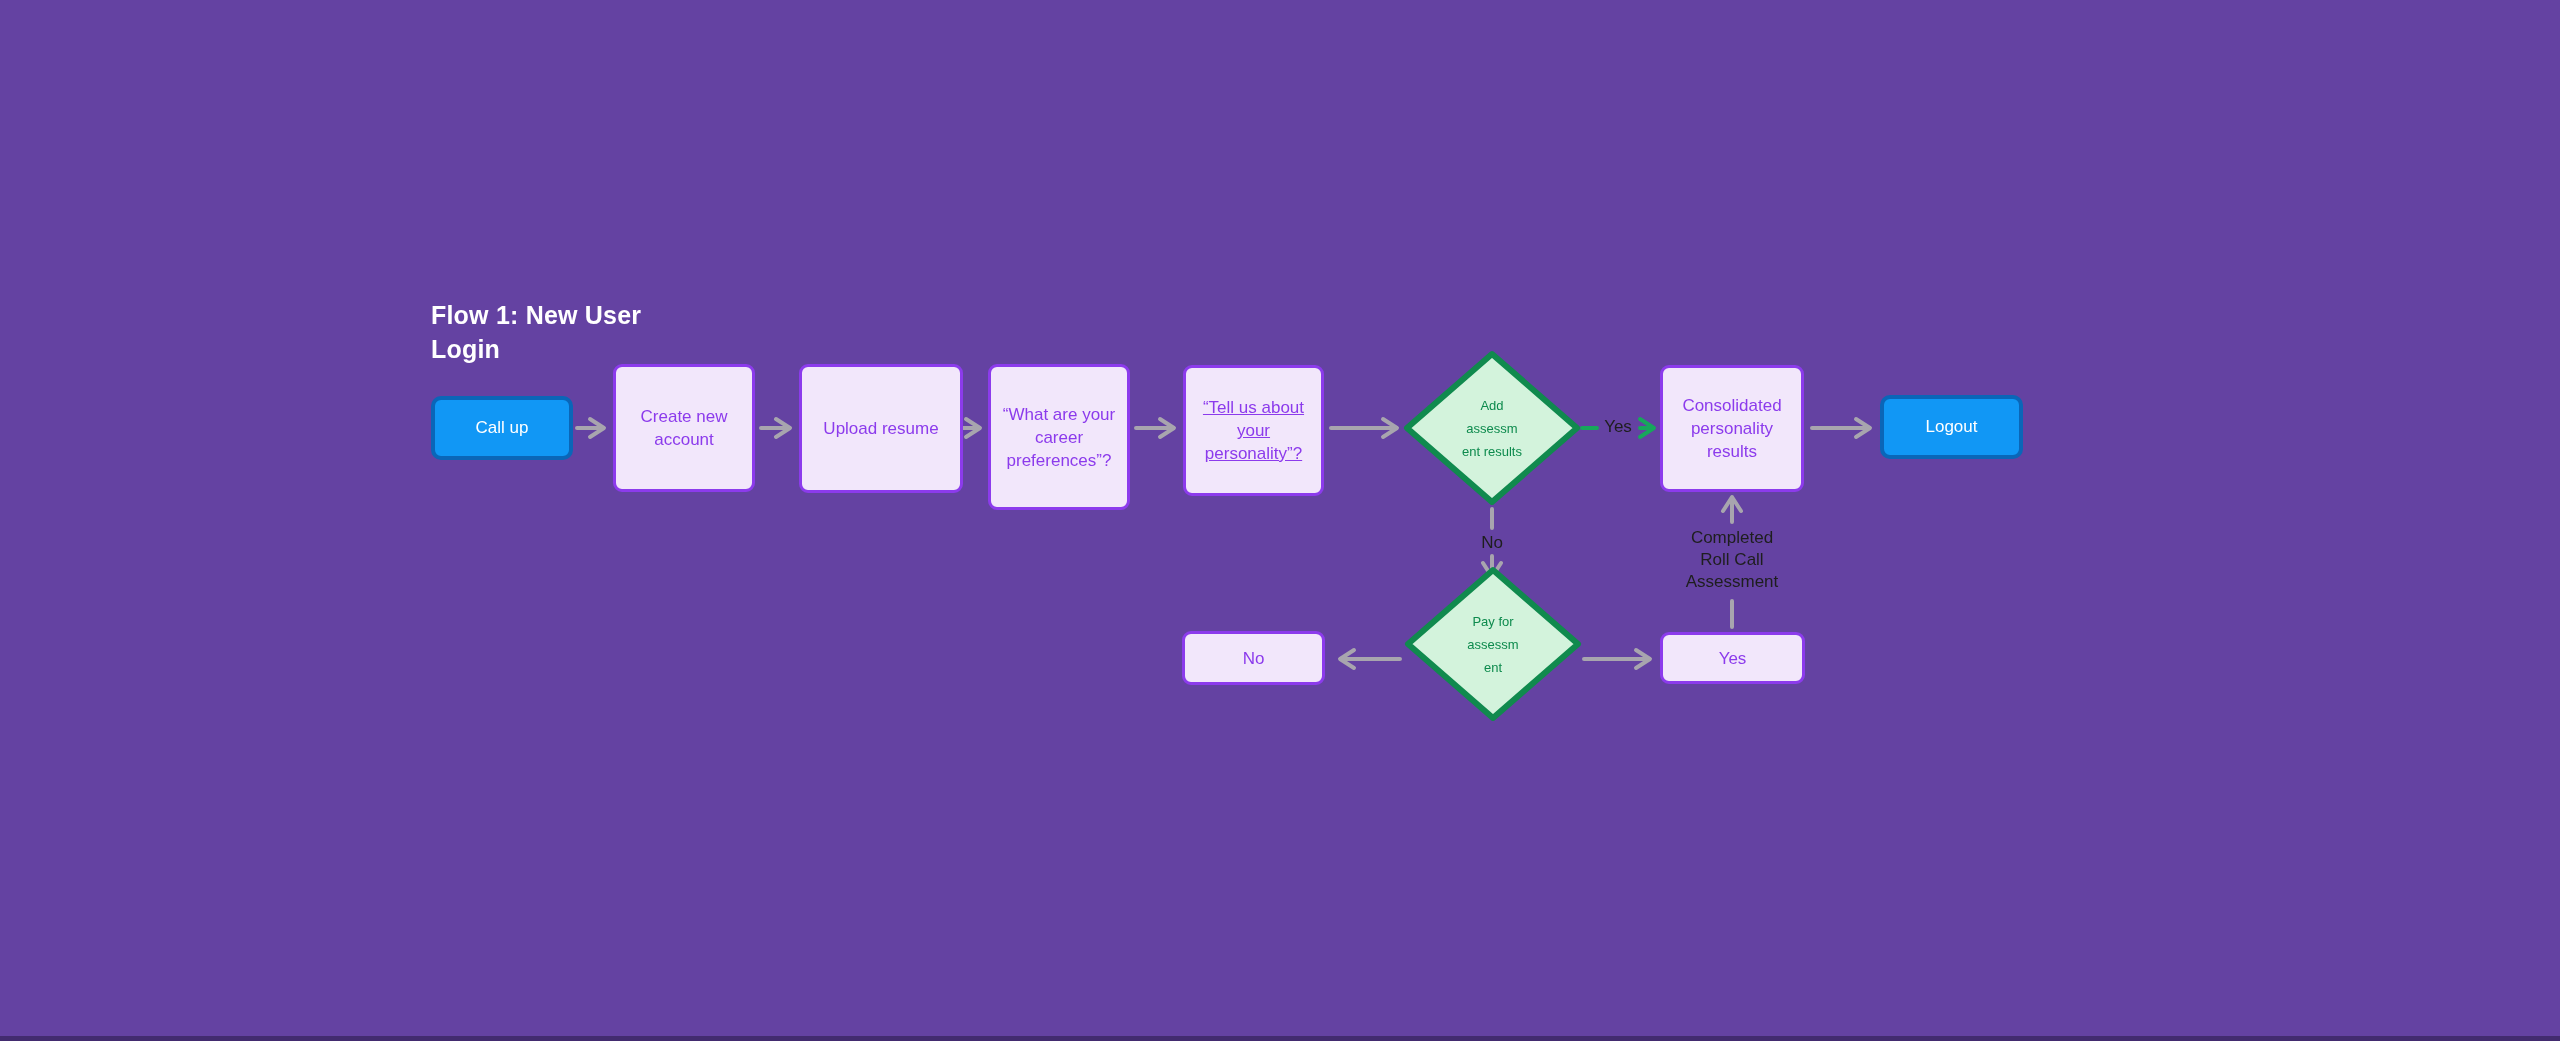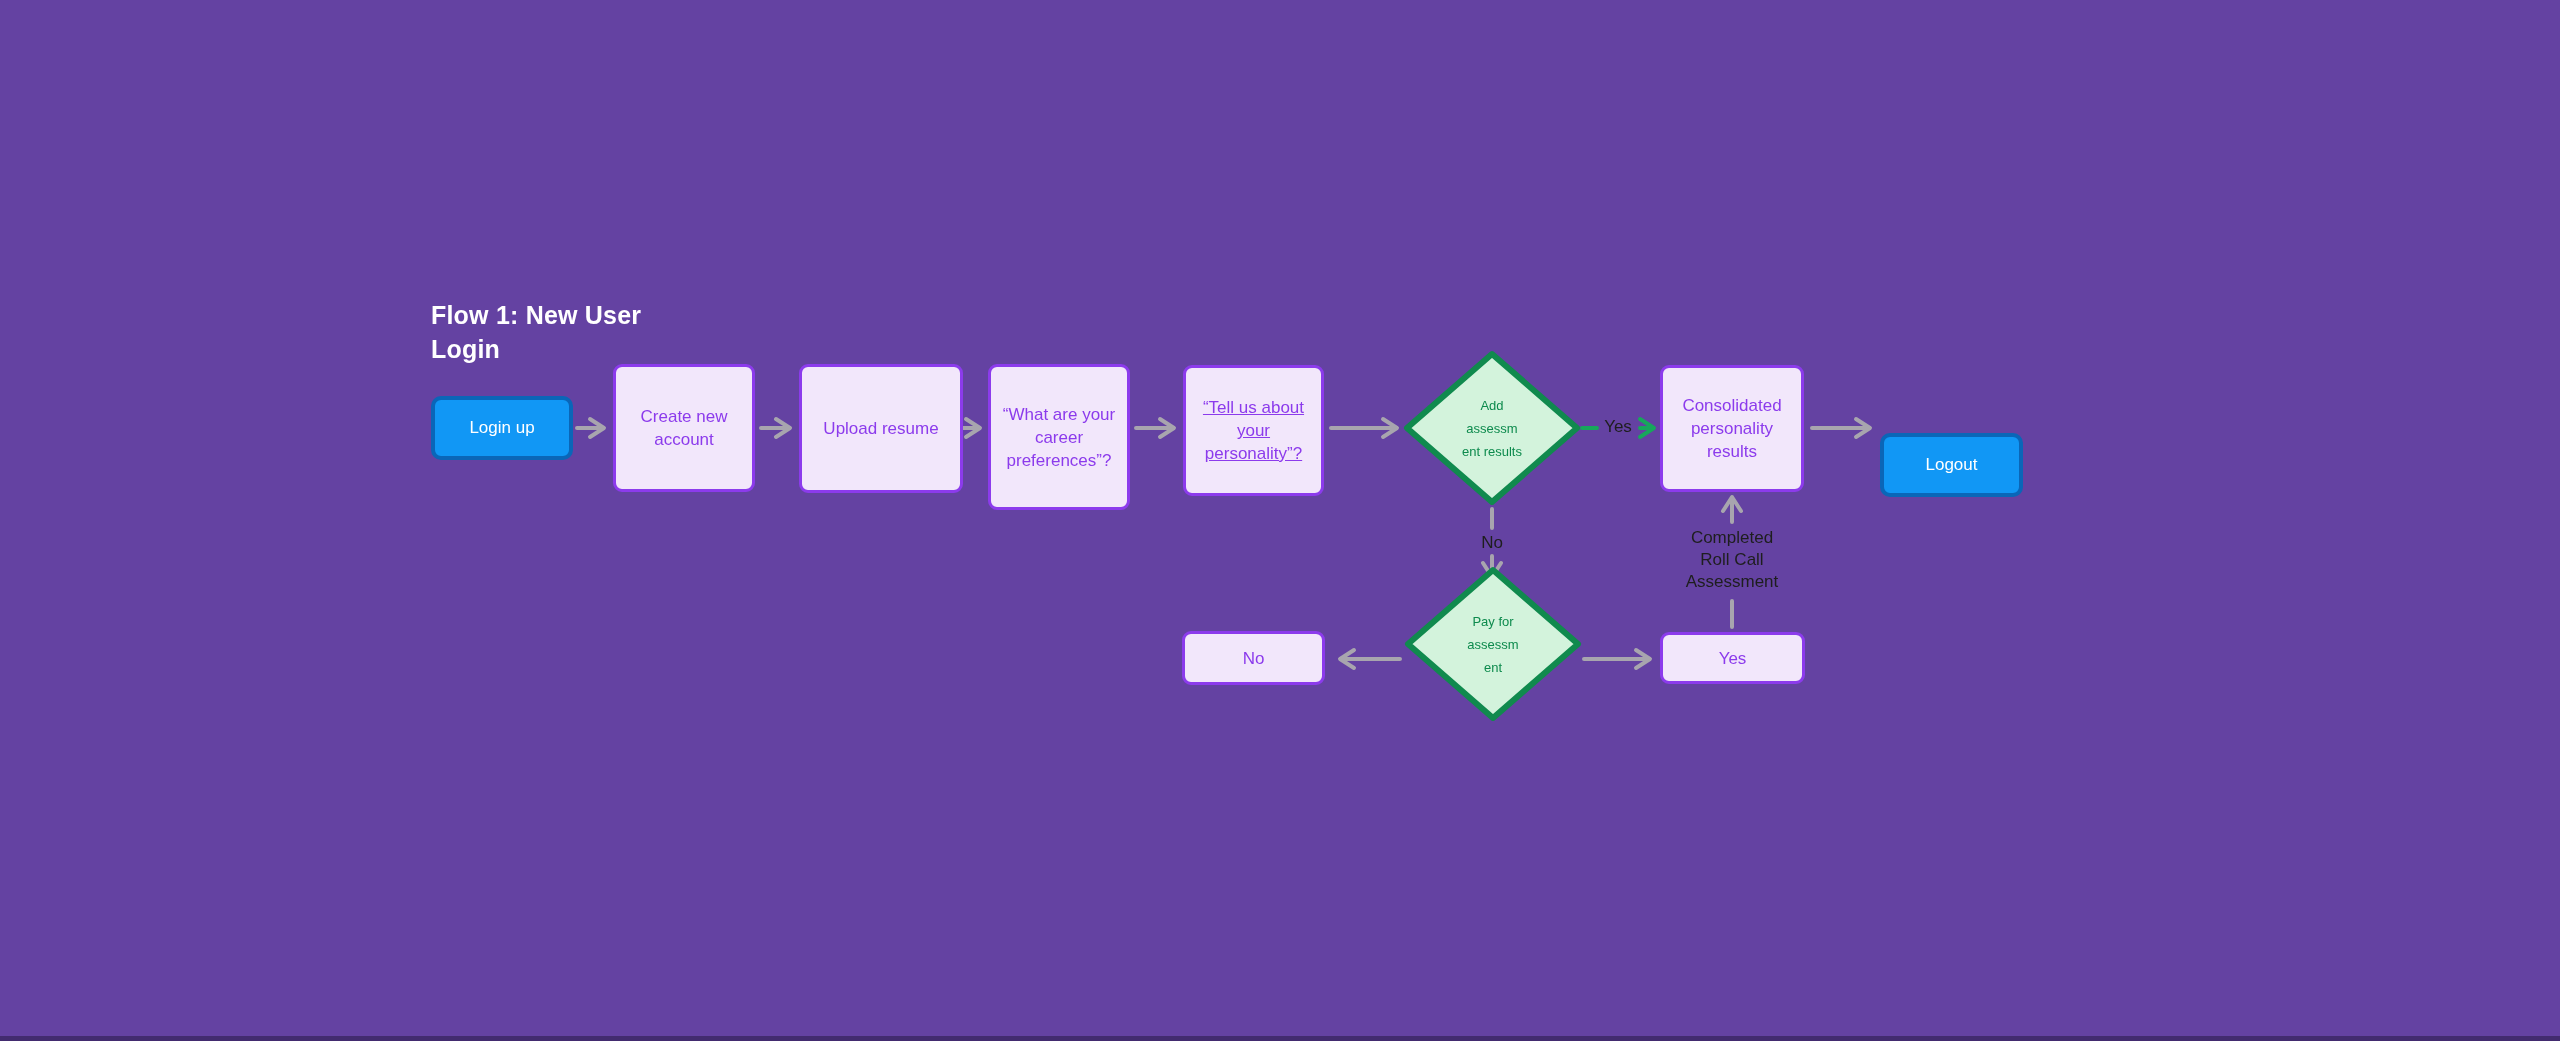--- a/index.html
+++ b/index.html
@@ -116,21 +116,21 @@
     <path class="gray" d="M1492 509 L1492 528 M1492 556 L1492 573 M1483 563 L1492 577 L1501 563"></path>
     <path class="gray" d="M1400 659 L1342 659 M1354 650 L1340 659 L1354 668"></path>
     <path class="gray" d="M1584 659 L1648 659 M1636 650 L1650 659 L1636 668"></path>
     <path class="gray" d="M1732 522 L1732 500 M1723 511 L1732 497 L1741 511 M1732 601 L1732 627"></path>
     <path class="green" d="M1582 428 L1597 428 M1640 428 L1651 428 M1640 419 L1654 428 L1640 437"></path>
   </svg>
 
   <div class="flow-title">Flow 1: New User Login</div>
 
   <div class="node node-button" style="left:431px; top:396px; width:142px; height:64px;">
-    <span class="node-label">Login up</span>
+    <span class="node-label">Call up</span>
   </div>
 
   <div class="node node-rect" style="left:613px; top:364px; width:142px; height:128px;">
     <span class="node-label">Create new
 account</span>
   </div>
 
   <div class="node node-rect" style="left:799px; top:364px; width:164px; height:129px;">
     <span class="node-label">Upload resume</span>
   </div>
@@ -155,21 +155,21 @@
 assessm
 ent results</span>
   </div>
 
   <div class="node node-rect" style="left:1660px; top:365px; width:144px; height:127px;">
     <span class="node-label">Consolidated
 personality
 results</span>
   </div>
 
-  <div class="node node-button" style="left:1880px; top:395px; width:143px; height:64px;margin-top:38px;">
+  <div class="node node-button" style="left:1880px; top:395px; width:143px; height:64px;">
     <span class="node-label">Logout</span>
   </div>
 
   <div class="diamond" style="left:1405px; top:567px; width:176px; height:154px;">
     <svg width="176" height="154" viewBox="0 0 176 154">
       <polygon points="3,77 88,3 173,77 88,151" style="fill: var(--diamond-fill, #D3F3DC); stroke: var(--diamond-border, #108A4E); stroke-width: 6; stroke-linejoin: round;"></polygon>
     </svg>
     <span class="node-label">Pay for
 assessm
 ent</span>

